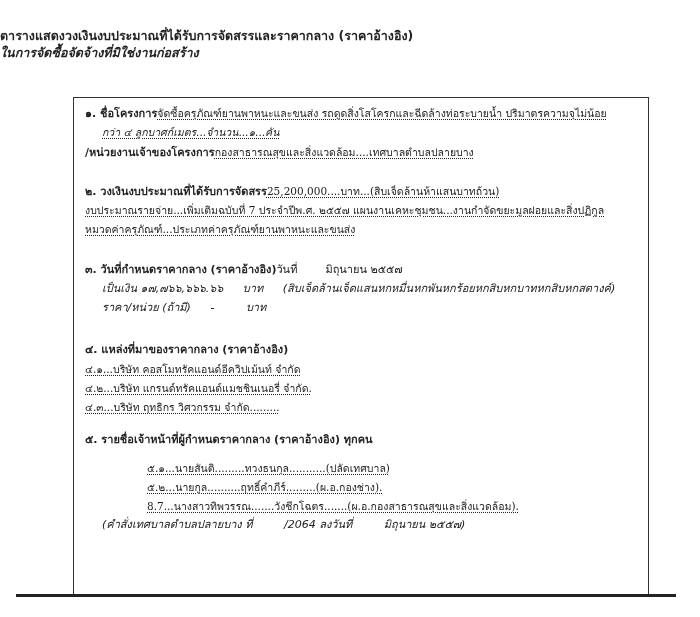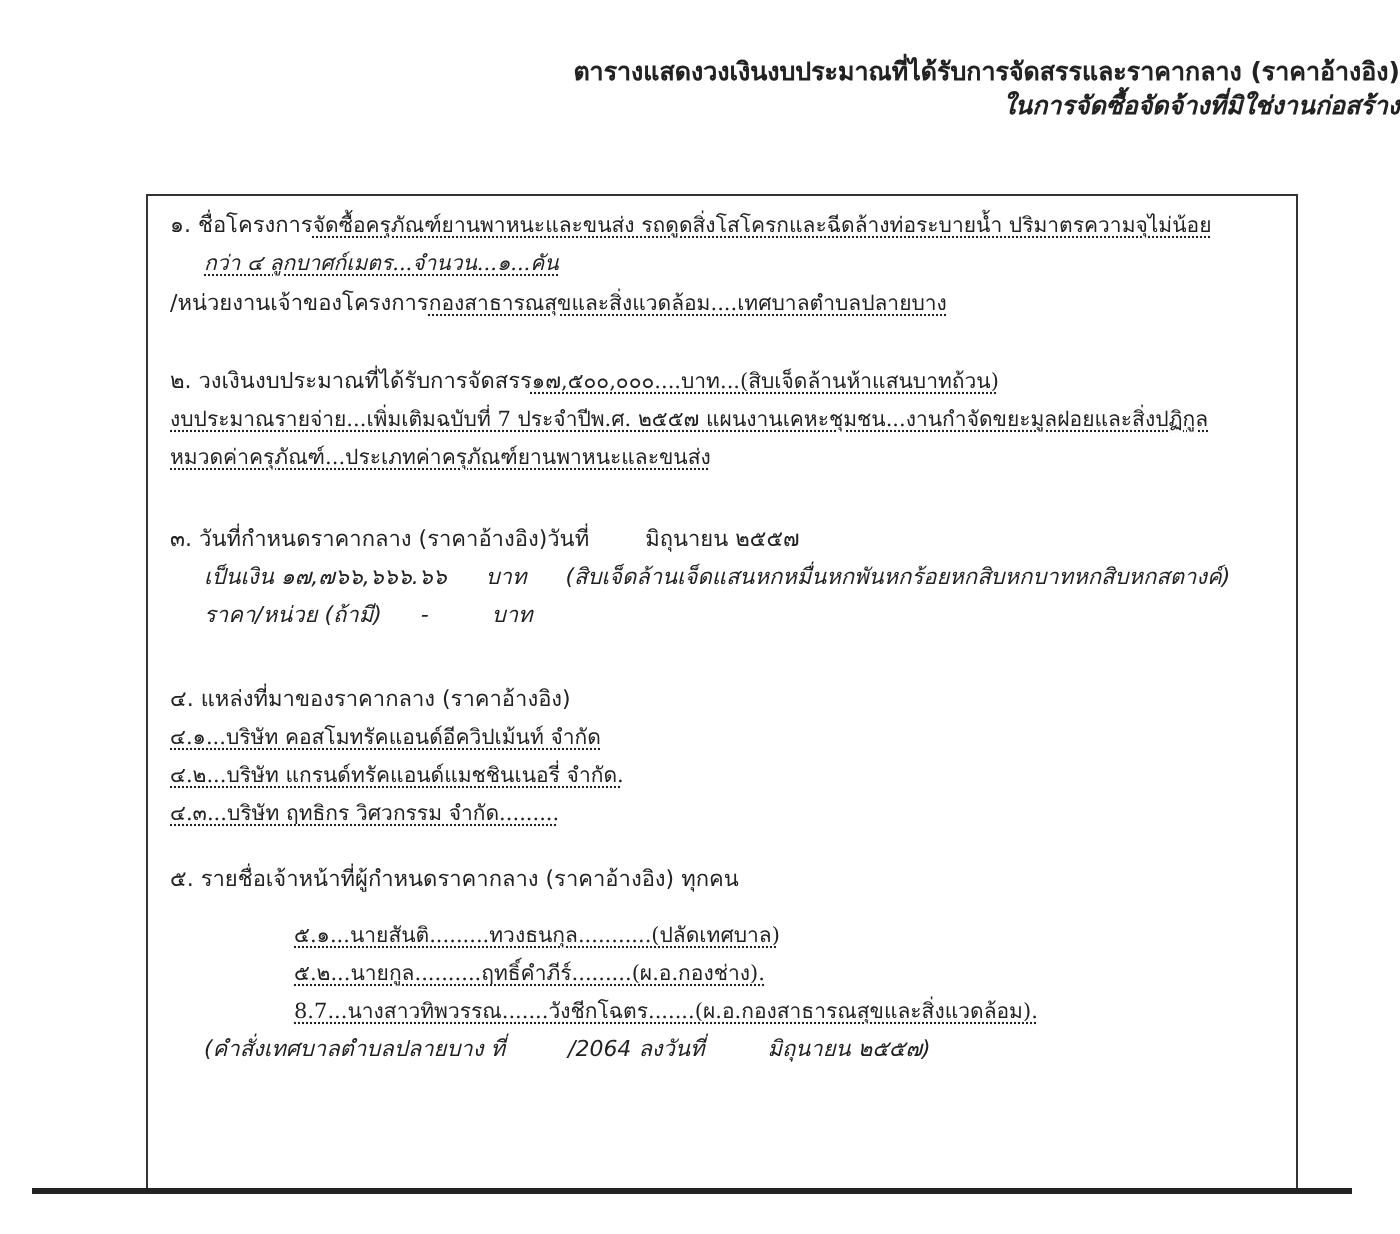--- a/index.html
+++ b/index.html
@@ -1,26 +1,26 @@
 <!DOCTYPE html>
 <html><head>
 <meta charset="utf-8">
 <style>
   html, body { margin: 0; padding: 0; background: #ffffff; }
   body { width: 700px; height: 617px; position: relative; overflow: hidden;
          font-family: "DejaVu Sans", "Liberation Sans", sans-serif; color: #222; }
-  .title { position: absolute; left: 0; width: 700px; text-align: right;
+  .title { position: absolute; left: 0; width: 700px; text-align: left;
            font-weight: bold; font-size: 12.5px; line-height: 17px; }
   .title.t1 { top: 27px; }
   .title.t2 { top: 44px; font-style: italic; }
   .box { position: absolute; left: 73px; top: 97px; width: 576px; height: 500px;
          border-left: 1.5px solid #333; border-right: 1.5px solid #333; border-top: 1.5px solid #333; box-sizing: border-box; }
   .bottom-rule { position: absolute; left: 16px; top: 594px; width: 660px; height: 3px; background: #222; }
   .line { position: absolute; left: 85px; font-size: 11px; line-height: 16px; white-space: nowrap; }
-  .b { font-weight: normal; }
+  .b { font-weight: bold; }
   .u { text-decoration: underline; text-decoration-style: dotted; text-underline-offset: 2px; font-family: "DejaVu Serif", "Liberation Serif", serif; font-size: 10.5px; }
   .ind1 { left: 102px; font-style: italic; }
   .ind2 { left: 115px; margin-left: 32px; }
   .gap { display: inline-block; width: 16px; }
   .gap2 { display: inline-block; width: 28px; }
 </style>
 </head>
 <body>
 
 <div class="title t1">ตารางแสดงวงเงินงบประมาณที่ได้รับการจัดสรรและราคากลาง (ราคาอ้างอิง)</div>
@@ -32,21 +32,21 @@
   <span class="b">๑. ชื่อโครงการ</span><span class="u">จัดซื้อครุภัณฑ์ยานพาหนะและขนส่ง รถดูดสิ่งโสโครกและฉีดล้างท่อระบายน้ำ ปริมาตรความจุไม่น้อย</span>
 </div>
 <div class="line ind1" style="top:124px">
   <span class="u">กว่า ๔ ลูกบาศก์เมตร...จำนวน...๑...คัน</span>
 </div>
 <div class="line" style="top:144px">
   <span class="b">/หน่วยงานเจ้าของโครงการ</span><span class="u">กองสาธารณสุขและสิ่งแวดล้อม....เทศบาลตำบลปลายบาง</span>
 </div>
 
 <div class="line" style="top:183px">
-  <span class="b">๒. วงเงินงบประมาณที่ได้รับการจัดสรร</span><span class="u">๑๗,๕๐๐,๐๐๐....บาท...(สิบเจ็ดล้านห้าแสนบาทถ้วน)</span>
+  <span class="b">๒. วงเงินงบประมาณที่ได้รับการจัดสรร</span><span class="u">25,200,000....บาท...(สิบเจ็ดล้านห้าแสนบาทถ้วน)</span>
 </div>
 <div class="line" style="top:202px">
   <span class="u">งบประมาณรายจ่าย...เพิ่มเติมฉบับที่ 7 ประจำปีพ.ศ. ๒๕๕๗ แผนงานเคหะชุมชน...งานกำจัดขยะมูลฝอยและสิ่งปฏิกูล</span>
 </div>
 <div class="line" style="top:221px">
   <span class="u">หมวดค่าครุภัณฑ์...ประเภทค่าครุภัณฑ์ยานพาหนะและขนส่ง</span>
 </div>
 
 <div class="line" style="top:262px">
   <span class="b">๓. วันที่กำหนดราคากลาง (ราคาอ้างอิง)</span><span>วันที่</span><span class="gap2"></span><span>มิถุนายน ๒๕๕๗</span>

